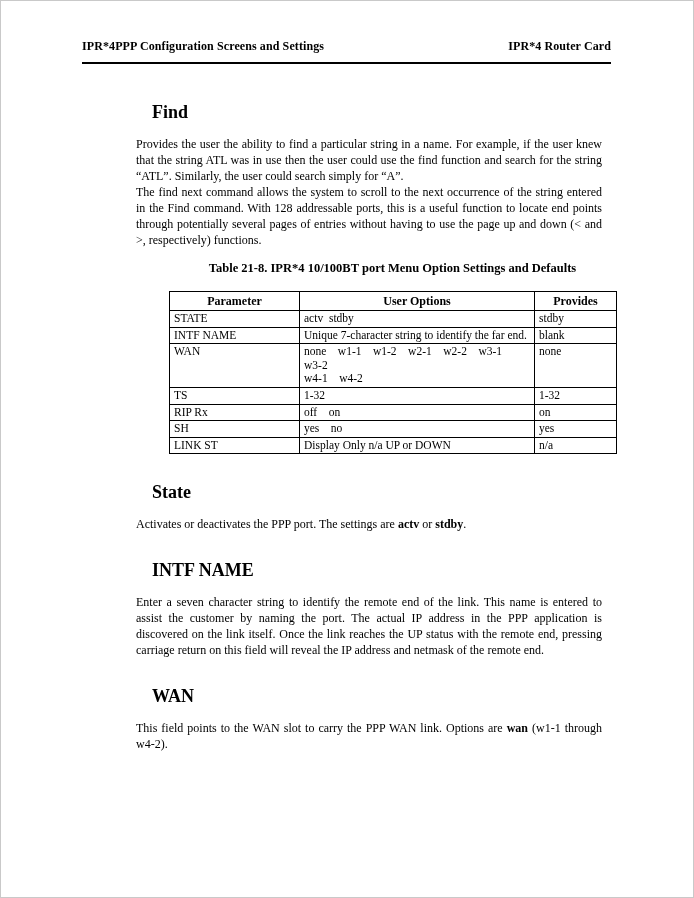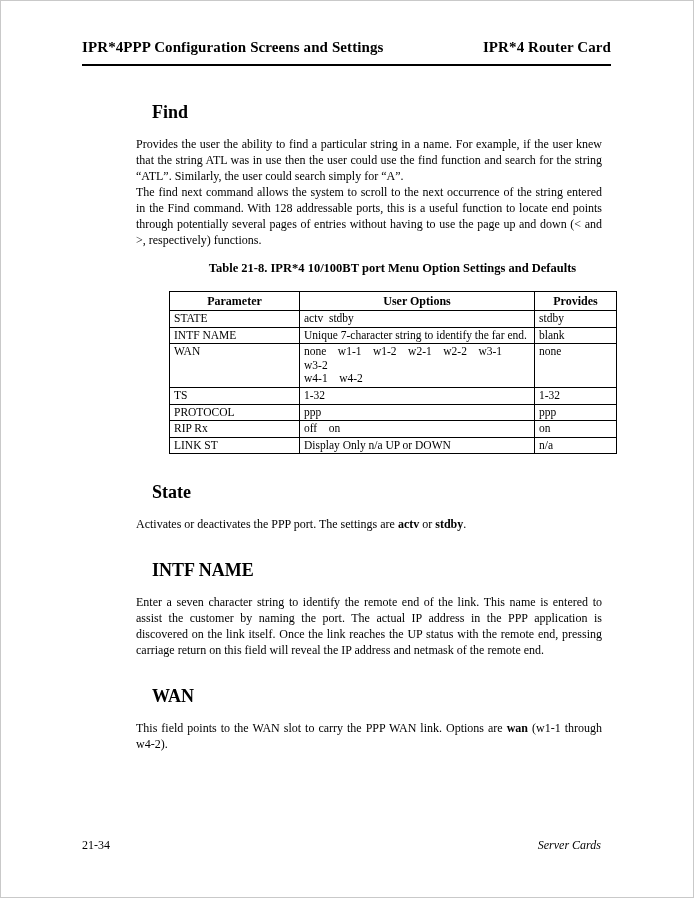--- a/index.html
+++ b/index.html
@@ -23,21 +23,21 @@
     left: 81px;
     right: 82px;
     display: flex;
     justify-content: space-between;
     align-items: baseline;
     border-bottom: 2px solid #000;
     padding-bottom: 8px;
   }
   .running-header .ht {
     font-weight: bold;
-    font-size: 15px;
+    font-size: 12px;
     letter-spacing: 0.1px;
     white-space: nowrap;
   }
   .content {
     position: absolute;
     top: 73px;
     left: 135px;
     width: 466px;
   }
   h3 {
@@ -146,28 +146,28 @@
             <td class="opts">none    w1-1    w1-2    w2-1    w2-2    w3-1    w3-2
 w4-1    w4-2</td>
             <td>none</td>
           </tr>
           <tr>
             <td>TS</td>
             <td class="opts">1-32</td>
             <td>1-32</td>
           </tr>
           <tr>
-            <td>PROTOCOL</td>
-            <td class="opts">ppp</td>
-            <td>ppp</td>
-          </tr>
-          <tr>
             <td>RIP Rx</td>
             <td class="opts">off    on</td>
             <td>on</td>
+          </tr>
+          <tr>
+            <td>SH</td>
+            <td class="opts">yes    no</td>
+            <td>yes</td>
           </tr>
           <tr>
             <td>LINK ST</td>
             <td class="opts">Display Only n/a UP or DOWN</td>
             <td>n/a</td>
           </tr>
         </tbody>
       </table>
     </div>
 
@@ -175,18 +175,14 @@
     <p><span>Activates or deactivates the PPP port. The settings are </span><span class="b">actv</span><span> or </span><span class="b">stdby</span><span>.</span></p>
 
     <h3>INTF NAME</h3>
     <p>Enter a seven character string to identify the remote end of the link. This name is entered to assist the customer by naming the port. The actual IP address in the PPP application is discovered on the link itself. Once the link reaches the UP status with the remote end, pressing carriage return on this field will reveal the IP address and netmask of the remote end.</p>
 
     <h3>WAN</h3>
     <p><span>This field points to the WAN slot to carry the PPP WAN link. Options are </span><span class="b">wan</span><span> (w1-1 through w4-2).</span></p>
 
   </div>
 
-  <div class="footer">
-    <span>21-34</span>
-    <span class="section">Server Cards</span>
-  </div>
 
 </div>
 
 </body></html>

